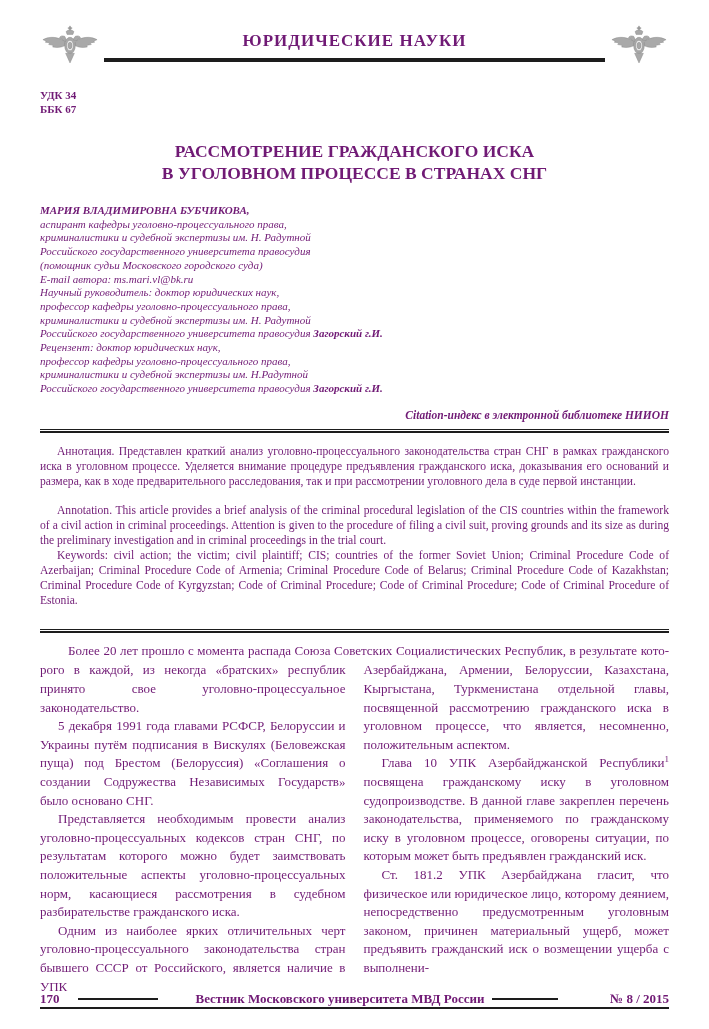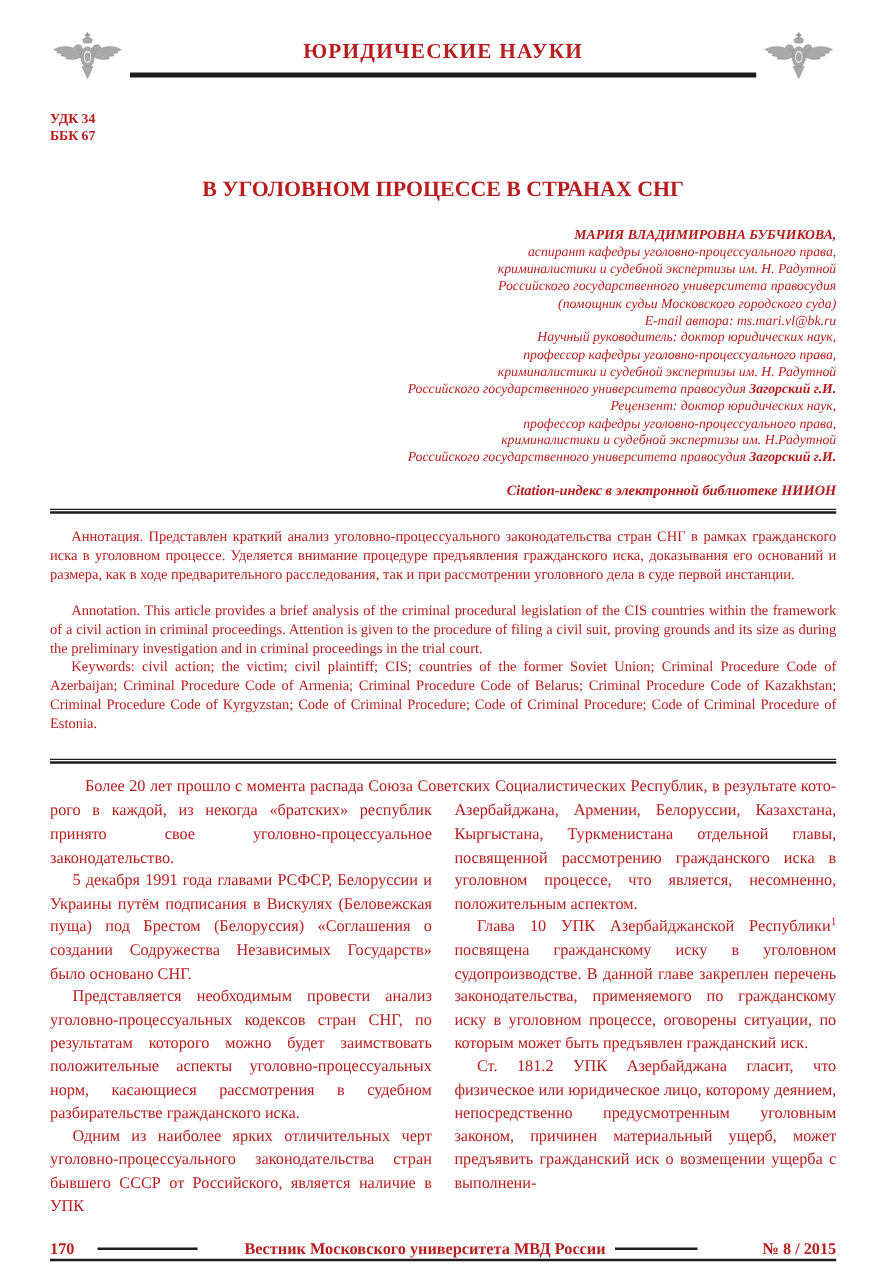--- a/index.html
+++ b/index.html
@@ -2,21 +2,21 @@
 <html><head>
 <meta charset="utf-8">
 <style>
   * { margin: 0; padding: 0; box-sizing: border-box; }
   html, body { background: #e8e8e8; }
   .page {
     position: relative;
     width: 709px; height: 1029px;
     margin: 0 auto;
     background: #ffffff;
-    color: #b91c1c;
+    color: #701a75;
     font-family: "Liberation Serif", "DejaVu Serif", serif;
     padding: 24px 40px 0 40px;
     overflow: hidden;
   }
 
   
   .masthead { display: flex; align-items: center; }
   .emblem { width: 60px; height: 44px; flex: 0 0 auto; display: flex; align-items: center; justify-content: center; }
   .masthead-center { flex: 1 1 auto; margin: 0 4px; display: flex; flex-direction: column; align-items: stretch; }
   .section-title {
@@ -25,21 +25,21 @@
   }
   .masthead-rule { height: 4px; background: #1d1d1d; }
 
   
   .codes { margin-top: 20px; font-size: 11px; font-weight: bold; line-height: 14px; }
 
   
   .article-title { margin-top: 24px; text-align: center; font-size: 17.5px; font-weight: bold; line-height: 22px; }
 
   
-  .author-block { margin-top: 20px; text-align: right; font-style: italic; font-size: 11px; line-height: 13.7px; }
+  .author-block { margin-top: 20px; text-align: left; font-style: italic; font-size: 11px; line-height: 13.7px; }
   .a-bold { font-weight: bold; }
   .author-block b { font-weight: bold; }
 
   
   .citation-note { margin-top: 13px; text-align: right; font-style: italic; font-weight: bold; font-size: 11.5px; }
 
   
   .double-rule { margin-top: 8px; height: 4px; border-top: 1px solid #1d1d1d; border-bottom: 2px solid #1d1d1d; }
 
   
@@ -115,20 +115,21 @@
       </svg>
     </div>
   </div>
 
   <div class="codes">
     <div>УДК 34</div>
     <div>ББК 67</div>
   </div>
 
   <div class="article-title">
+    <div>РАССМОТРЕНИЕ ГРАЖДАНСКОГО ИСКА</div>
     <div>В УГОЛОВНОМ ПРОЦЕССЕ В СТРАНАХ СНГ</div>
   </div>
 
   <div class="author-block">
     <div class="a-line a-bold">МАРИЯ ВЛАДИМИРОВНА БУБЧИКОВА,</div>
     <div class="a-line">аспирант кафедры уголовно-процессуального права,</div>
     <div class="a-line">криминалистики и судебной экспертизы им. Н. Радутной</div>
     <div class="a-line">Российского государственного университета правосудия</div>
     <div class="a-line">(помощник судьи Московского городского суда)</div>
     <div class="a-line">E-mail автора: ms.mari.vl@bk.ru</div>

